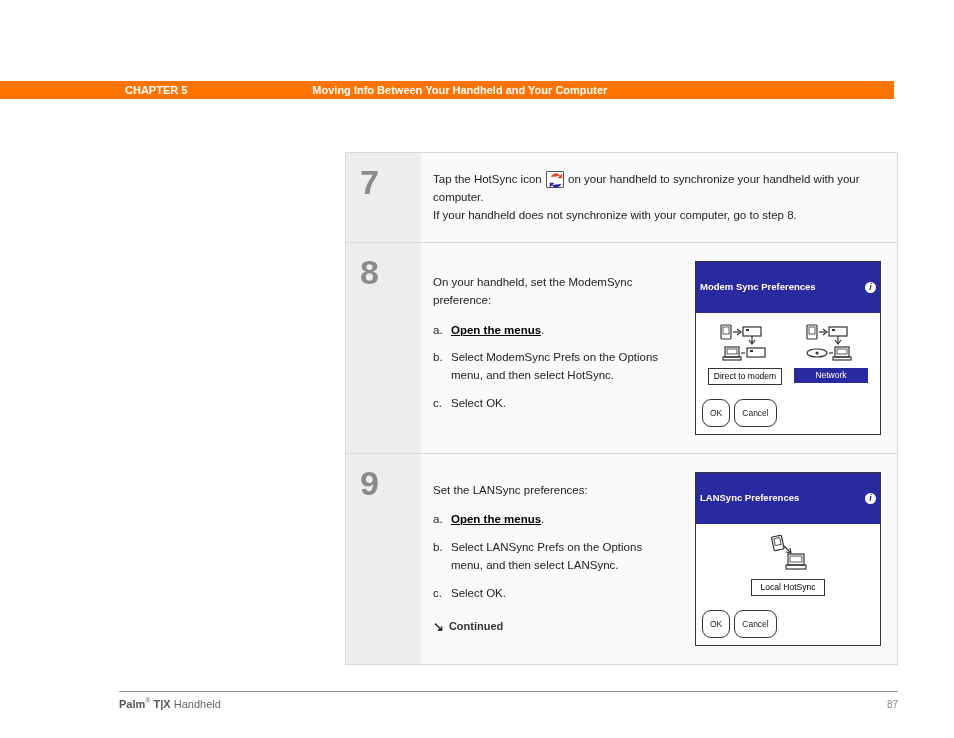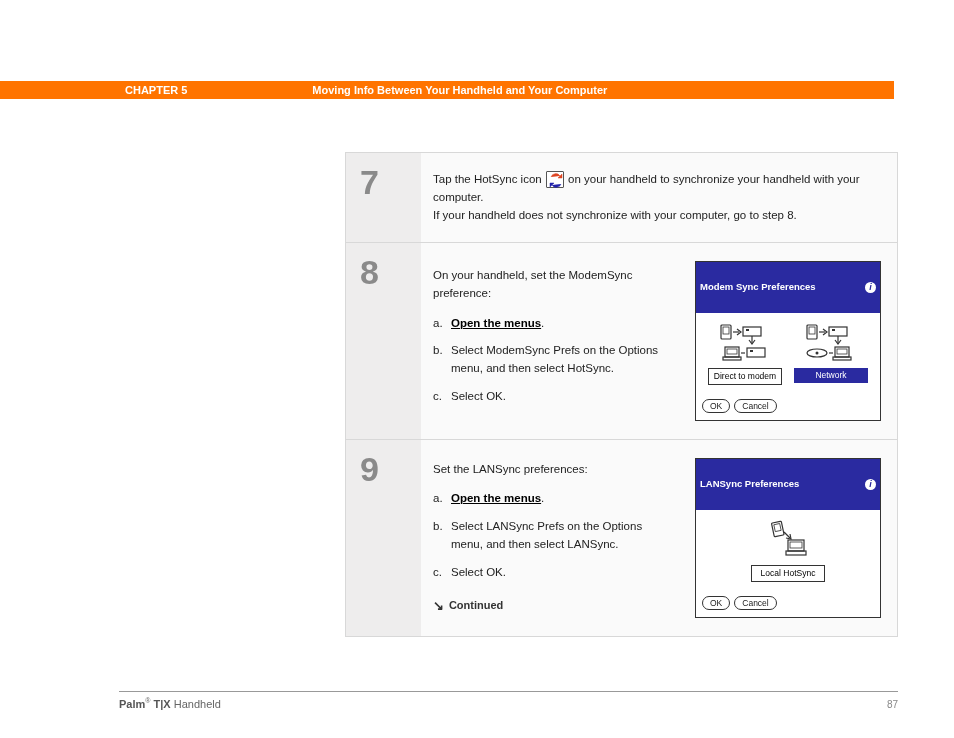--- a/index.html
+++ b/index.html
@@ -151,21 +151,21 @@
   }
   .device-footer {
     padding: 6px 6px 7px 6px;
     display: flex;
     gap: 4px;
   }
   .pill-btn {
     font-size: 8.5px;
     border: 1px solid #333;
     border-radius: 9px;
-    padding: 0 7px;
+    padding: 7px 7px;
     line-height: 12px;
     background: #fff;
   }
   .footer-rule {
     position: absolute;
     left: 119px;
     right: 56px;
     bottom: 46px;
     height: 1px;
     background: #999;

